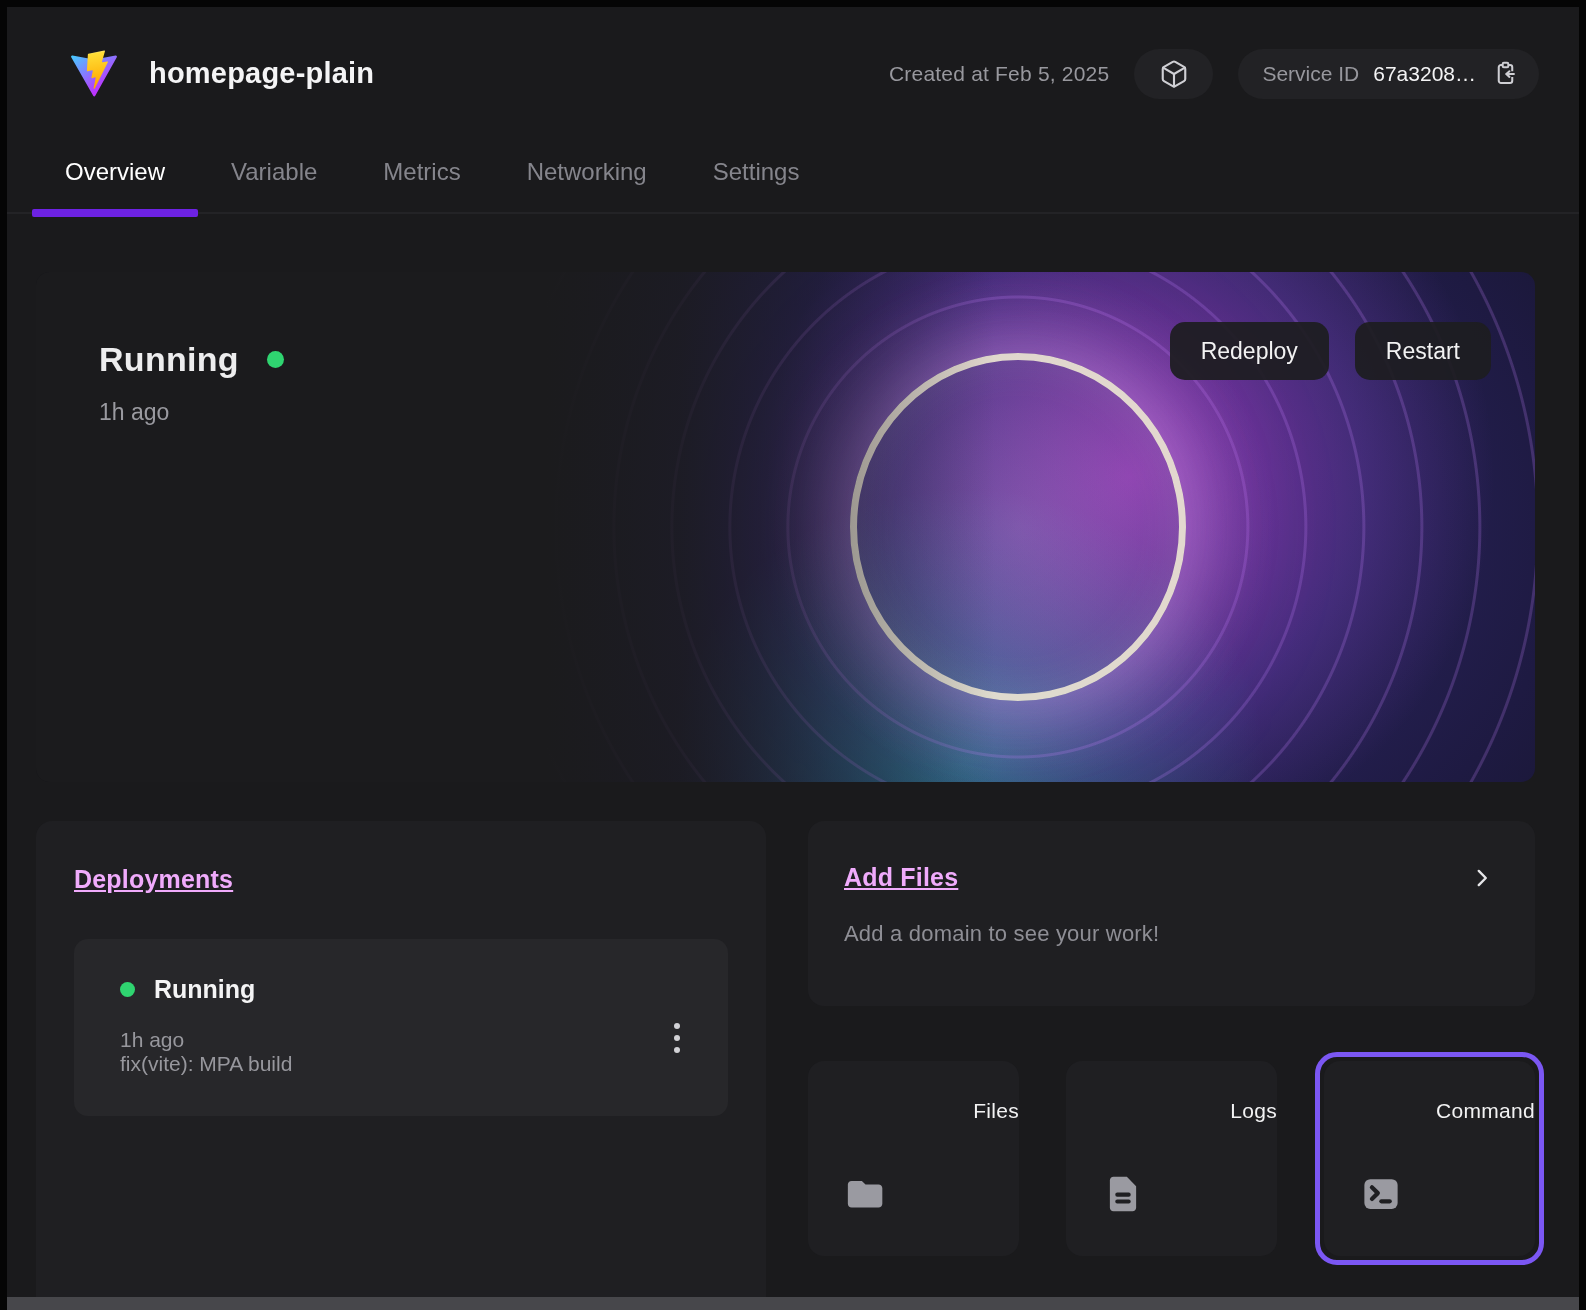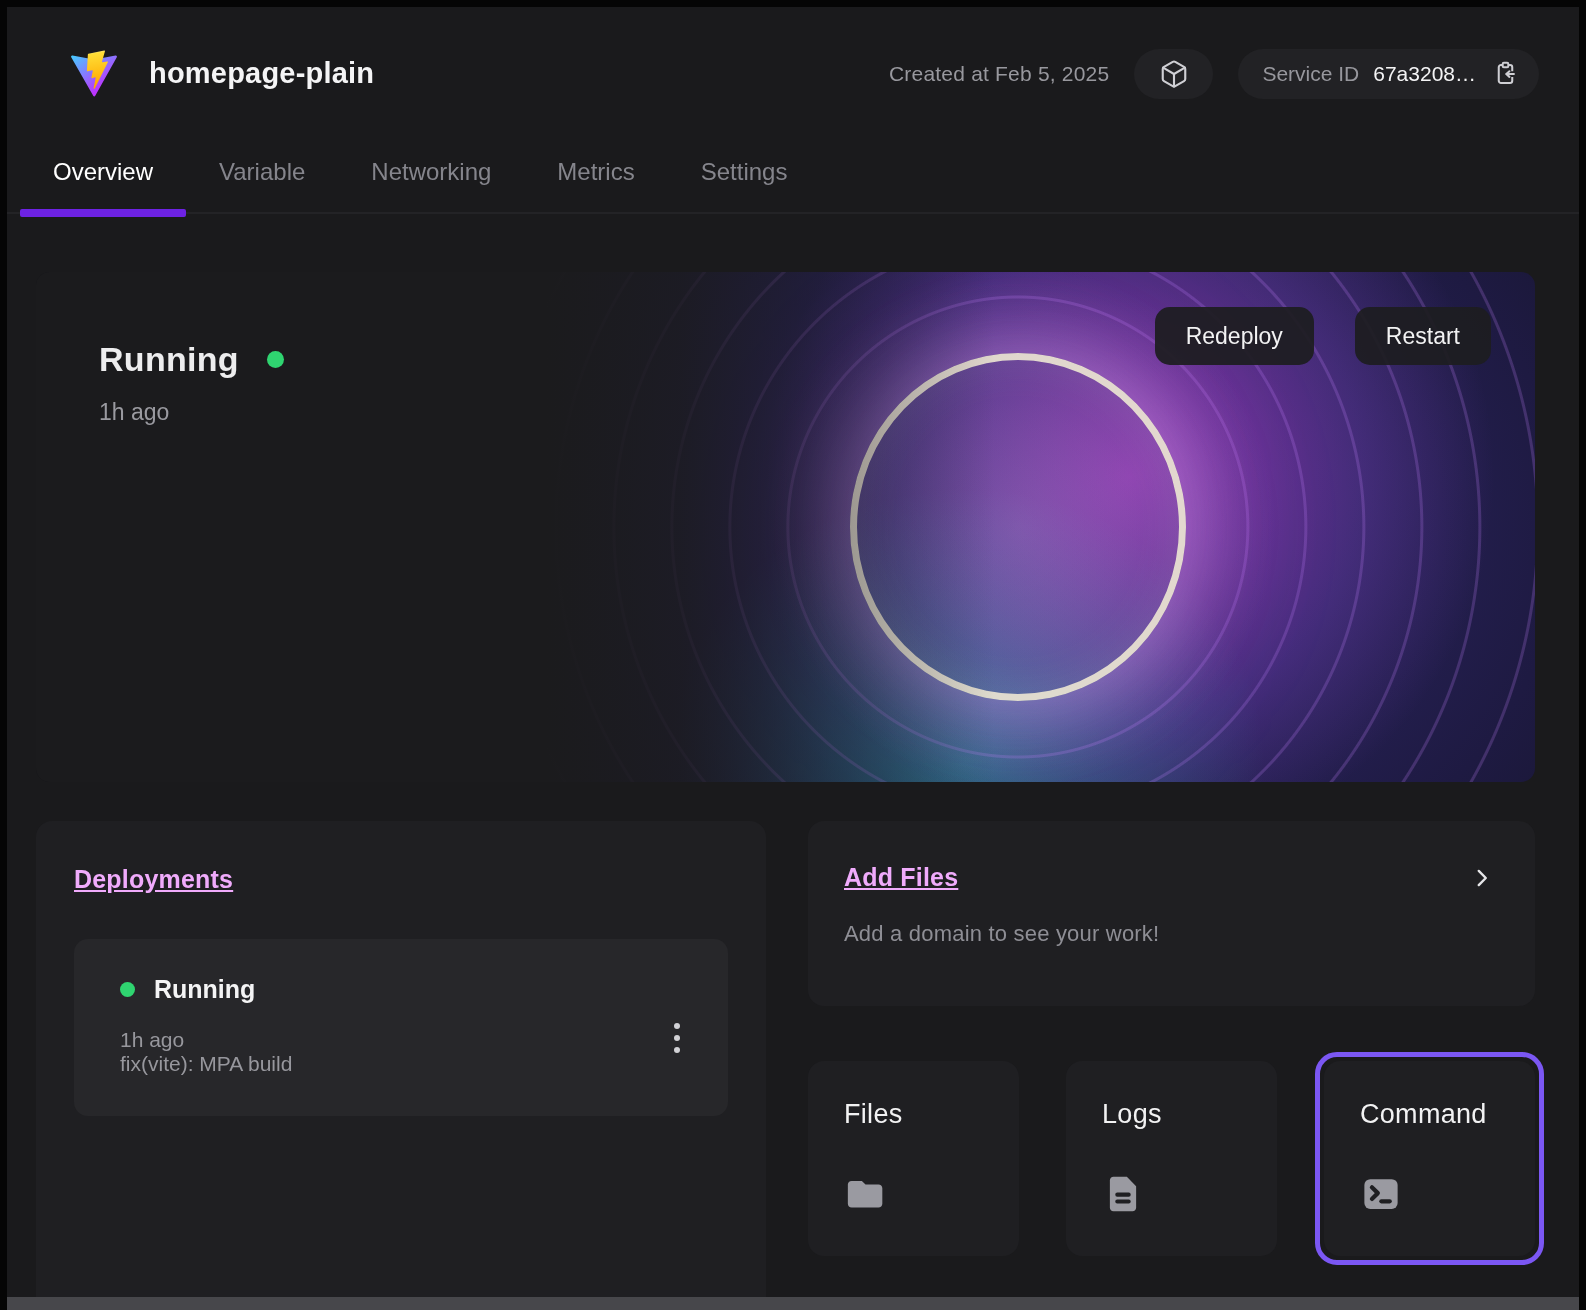--- a/index.html
+++ b/index.html
@@ -51,21 +51,21 @@
     cursor: pointer;
     justify-content: center;
   }
   .service-label { color: #97979d; font-size: 21px; }
   .service-value { color: #f4f4f5; font-size: 21px; font-weight: 400; margin-left: 14px; }
   .service-pill svg { margin-left: 16px; }
 
   
   .tabbar {
     display: flex;
-    padding-left: 13px;
+    padding-left: 25px;
     border-bottom: 2px solid #232326;
   }
   .tab {
     padding: 18px 33px 26px 33px;
     font-size: 24px;
     color: #85858c;
     position: relative;
     cursor: pointer;
     white-space: nowrap;
   }
@@ -130,22 +130,22 @@
   }
   .status-row { display: flex; align-items: center; }
   .status-title { font-size: 34px; font-weight: 700; color: #ededee; letter-spacing: 0.3px; }
   .status-dot {
     width: 17px; height: 17px; border-radius: 50%;
     background: var(--green, #2fd470);
     margin-left: 28px;
   }
   .status-time { margin-top: 20px; font-size: 23px; color: #9a9aa0; }
   .banner-actions {
-    position: absolute; top: 35px; right: 44px; z-index: 3;
-    display: flex; gap: 41px;
+    position: absolute; top: 50px; right: 44px; z-index: 3;
+    display: flex; gap: 26px;
   }
   .banner-btn {
     height: 58px;
     border: none;
     border-radius: 15px;
     background: rgba(29,29,32,0.93);
     color: #f2f2f3;
     font-size: 23px;
     font-family: inherit;
     padding: 0 31px;
@@ -204,21 +204,21 @@
     display: grid;
     grid-template-columns: 1fr 1fr 1fr;
     gap: 47px;
   }
   .mini-card {
     height: 195px;
     padding: 38px 0 0 36px;
     cursor: pointer;
     position: relative;
   }
-  .mini-label { font-size: 27px; font-weight: 500; color: #f2f2f3; letter-spacing: 0.3px; }
+  .mini-label { font-size: 21px; font-weight: 500; color: #f2f2f3; letter-spacing: 0.3px; text-align: right; }
   .mini-icon { position: absolute; left: 36px; top: 112px; }
   .mini-highlight-wrap { position: relative; }
   .mini-highlight-wrap::before {
     content: "";
     position: absolute;
     inset: -9px;
     border: 5px solid var(--outline, #7b57f3);
     border-radius: 22px;
     pointer-events: none;
   }
@@ -275,22 +275,22 @@
           <path d="M19.5 12.5h-6.5"></path>
           <path d="M15.5 10l-2.8 2.5 2.8 2.5"></path>
         </svg>
       </div>
     </div>
   </header>
 
   <nav class="tabbar">
     <div class="tab active">Overview</div>
     <div class="tab">Variable</div>
+    <div class="tab">Metrics</div>
     <div class="tab">Networking</div>
-    <div class="tab">Metrics</div>
     <div class="tab">Settings</div>
   </nav>
 
   <div class="content">
 
     <section class="banner">
       <div class="banner-rings"></div>
       <div class="banner-ring"></div>
       <div class="banner-fade"></div>
 

